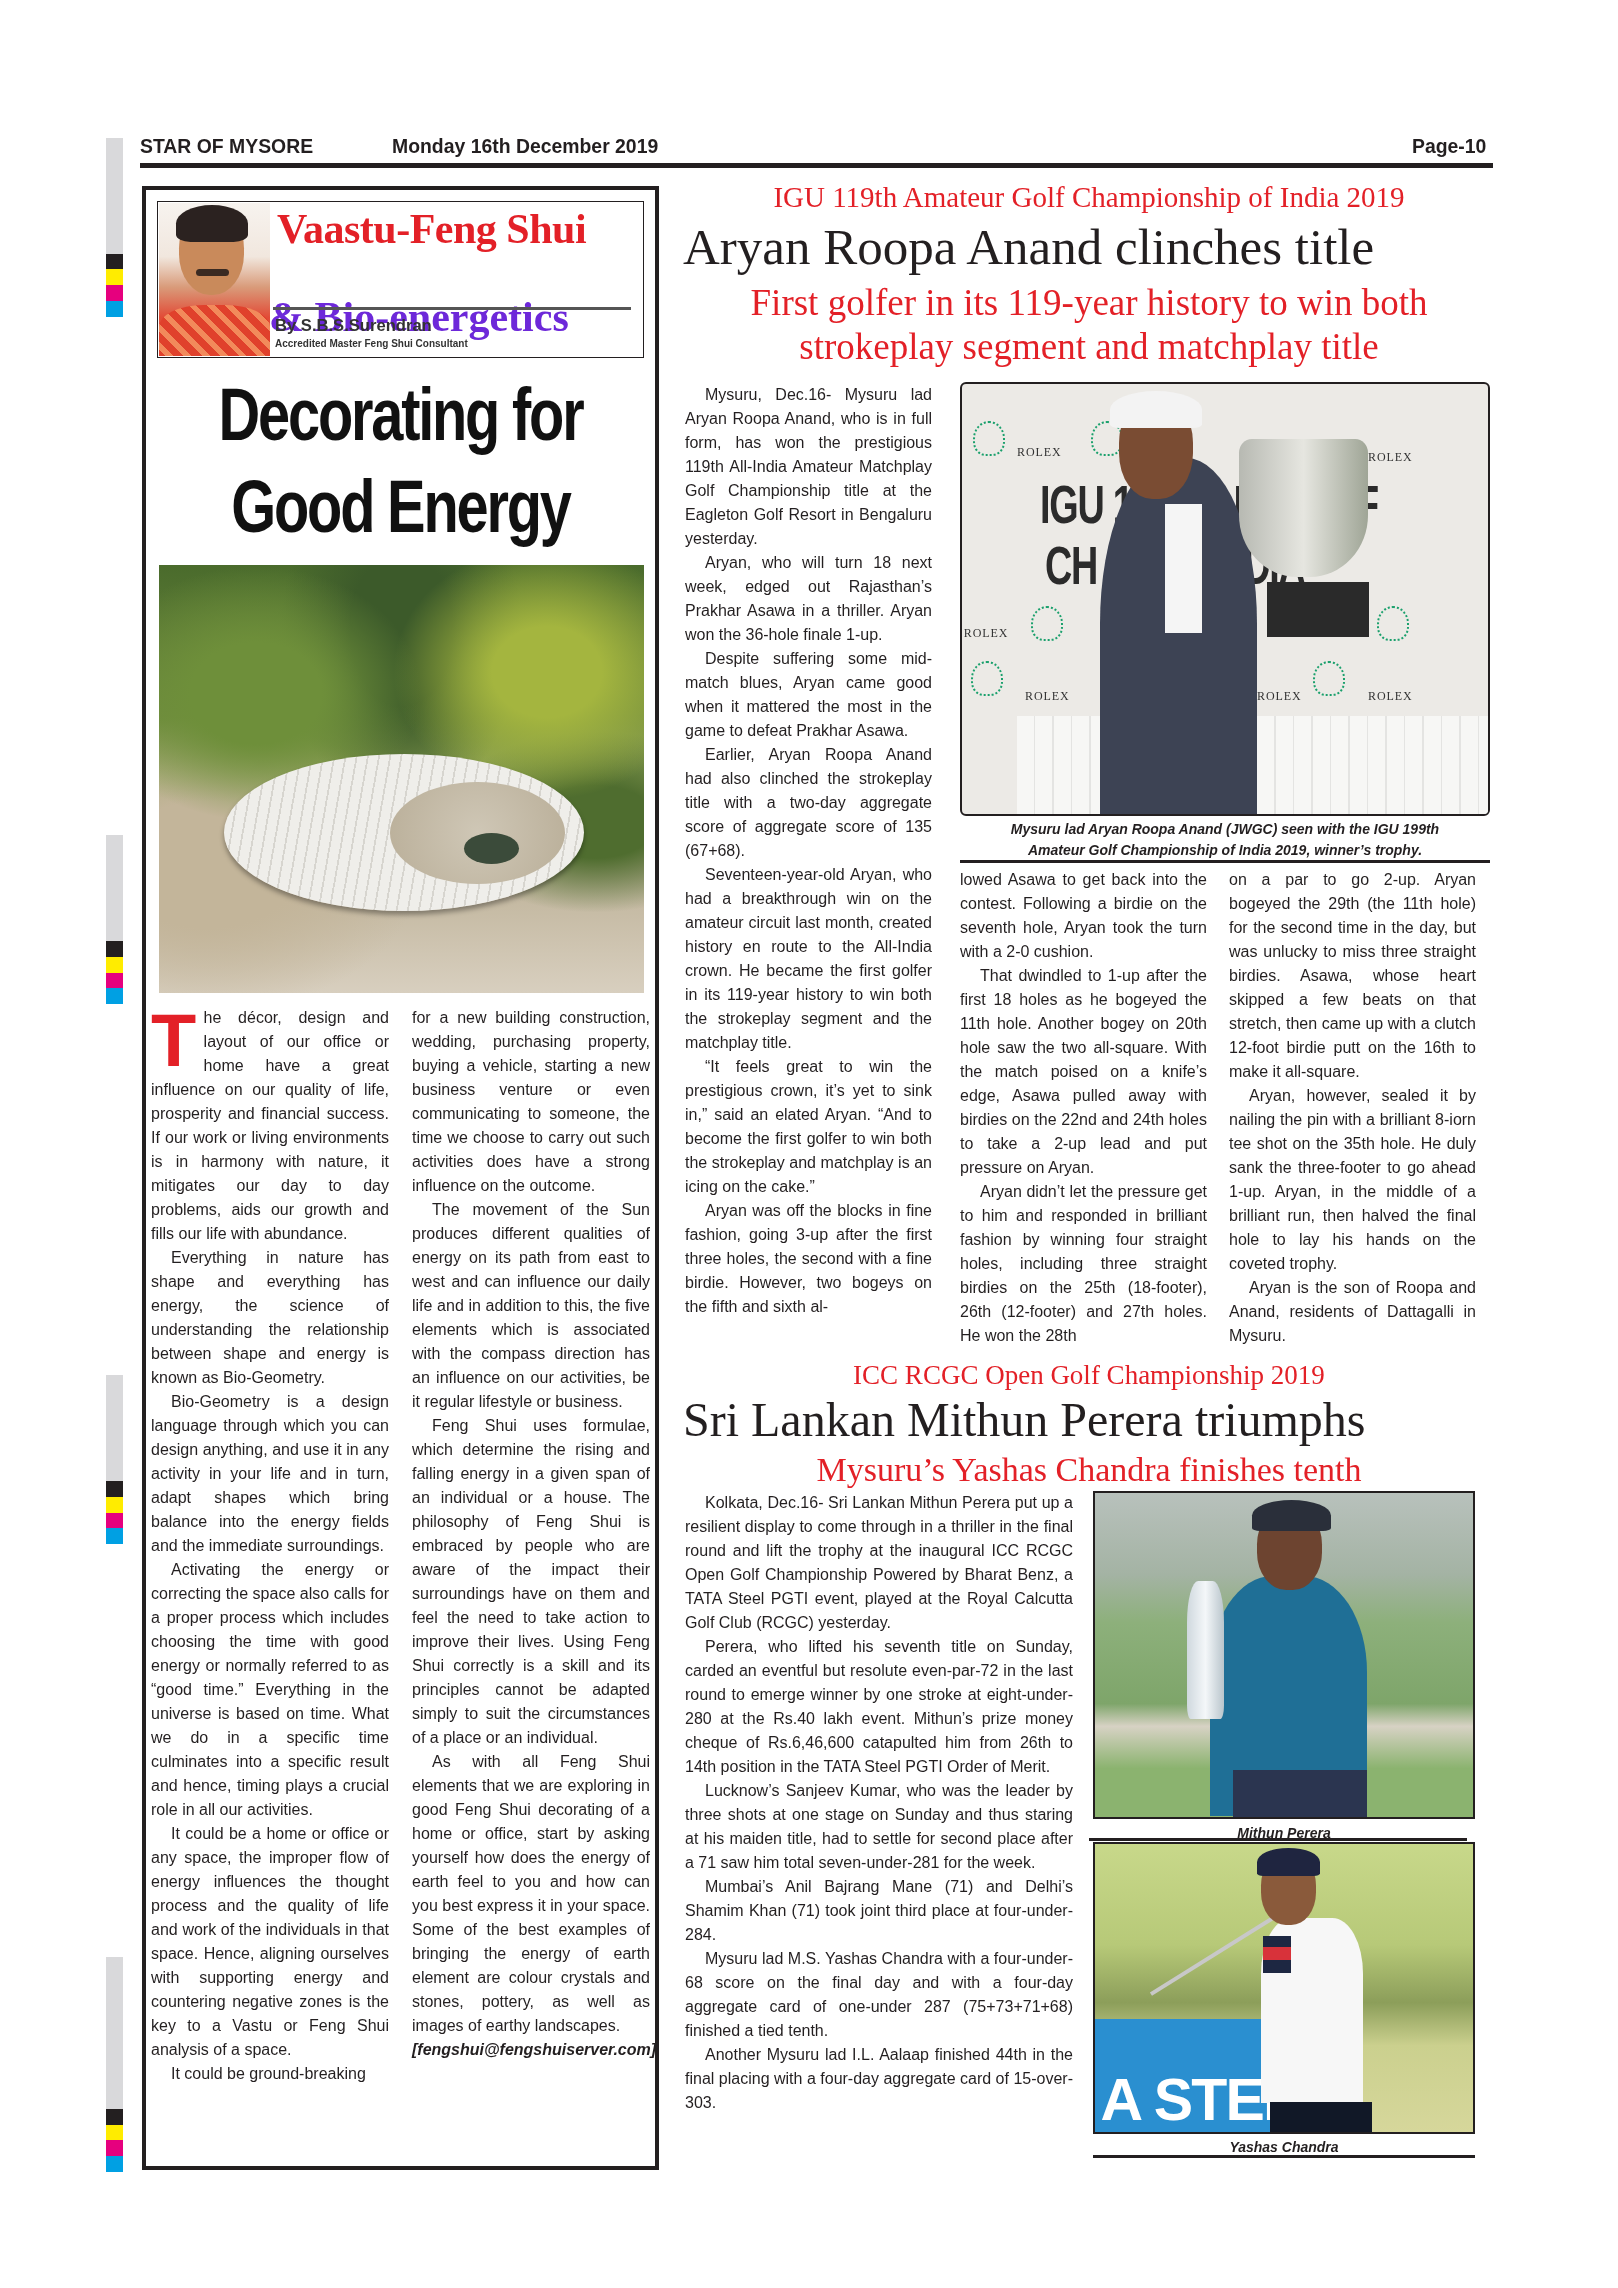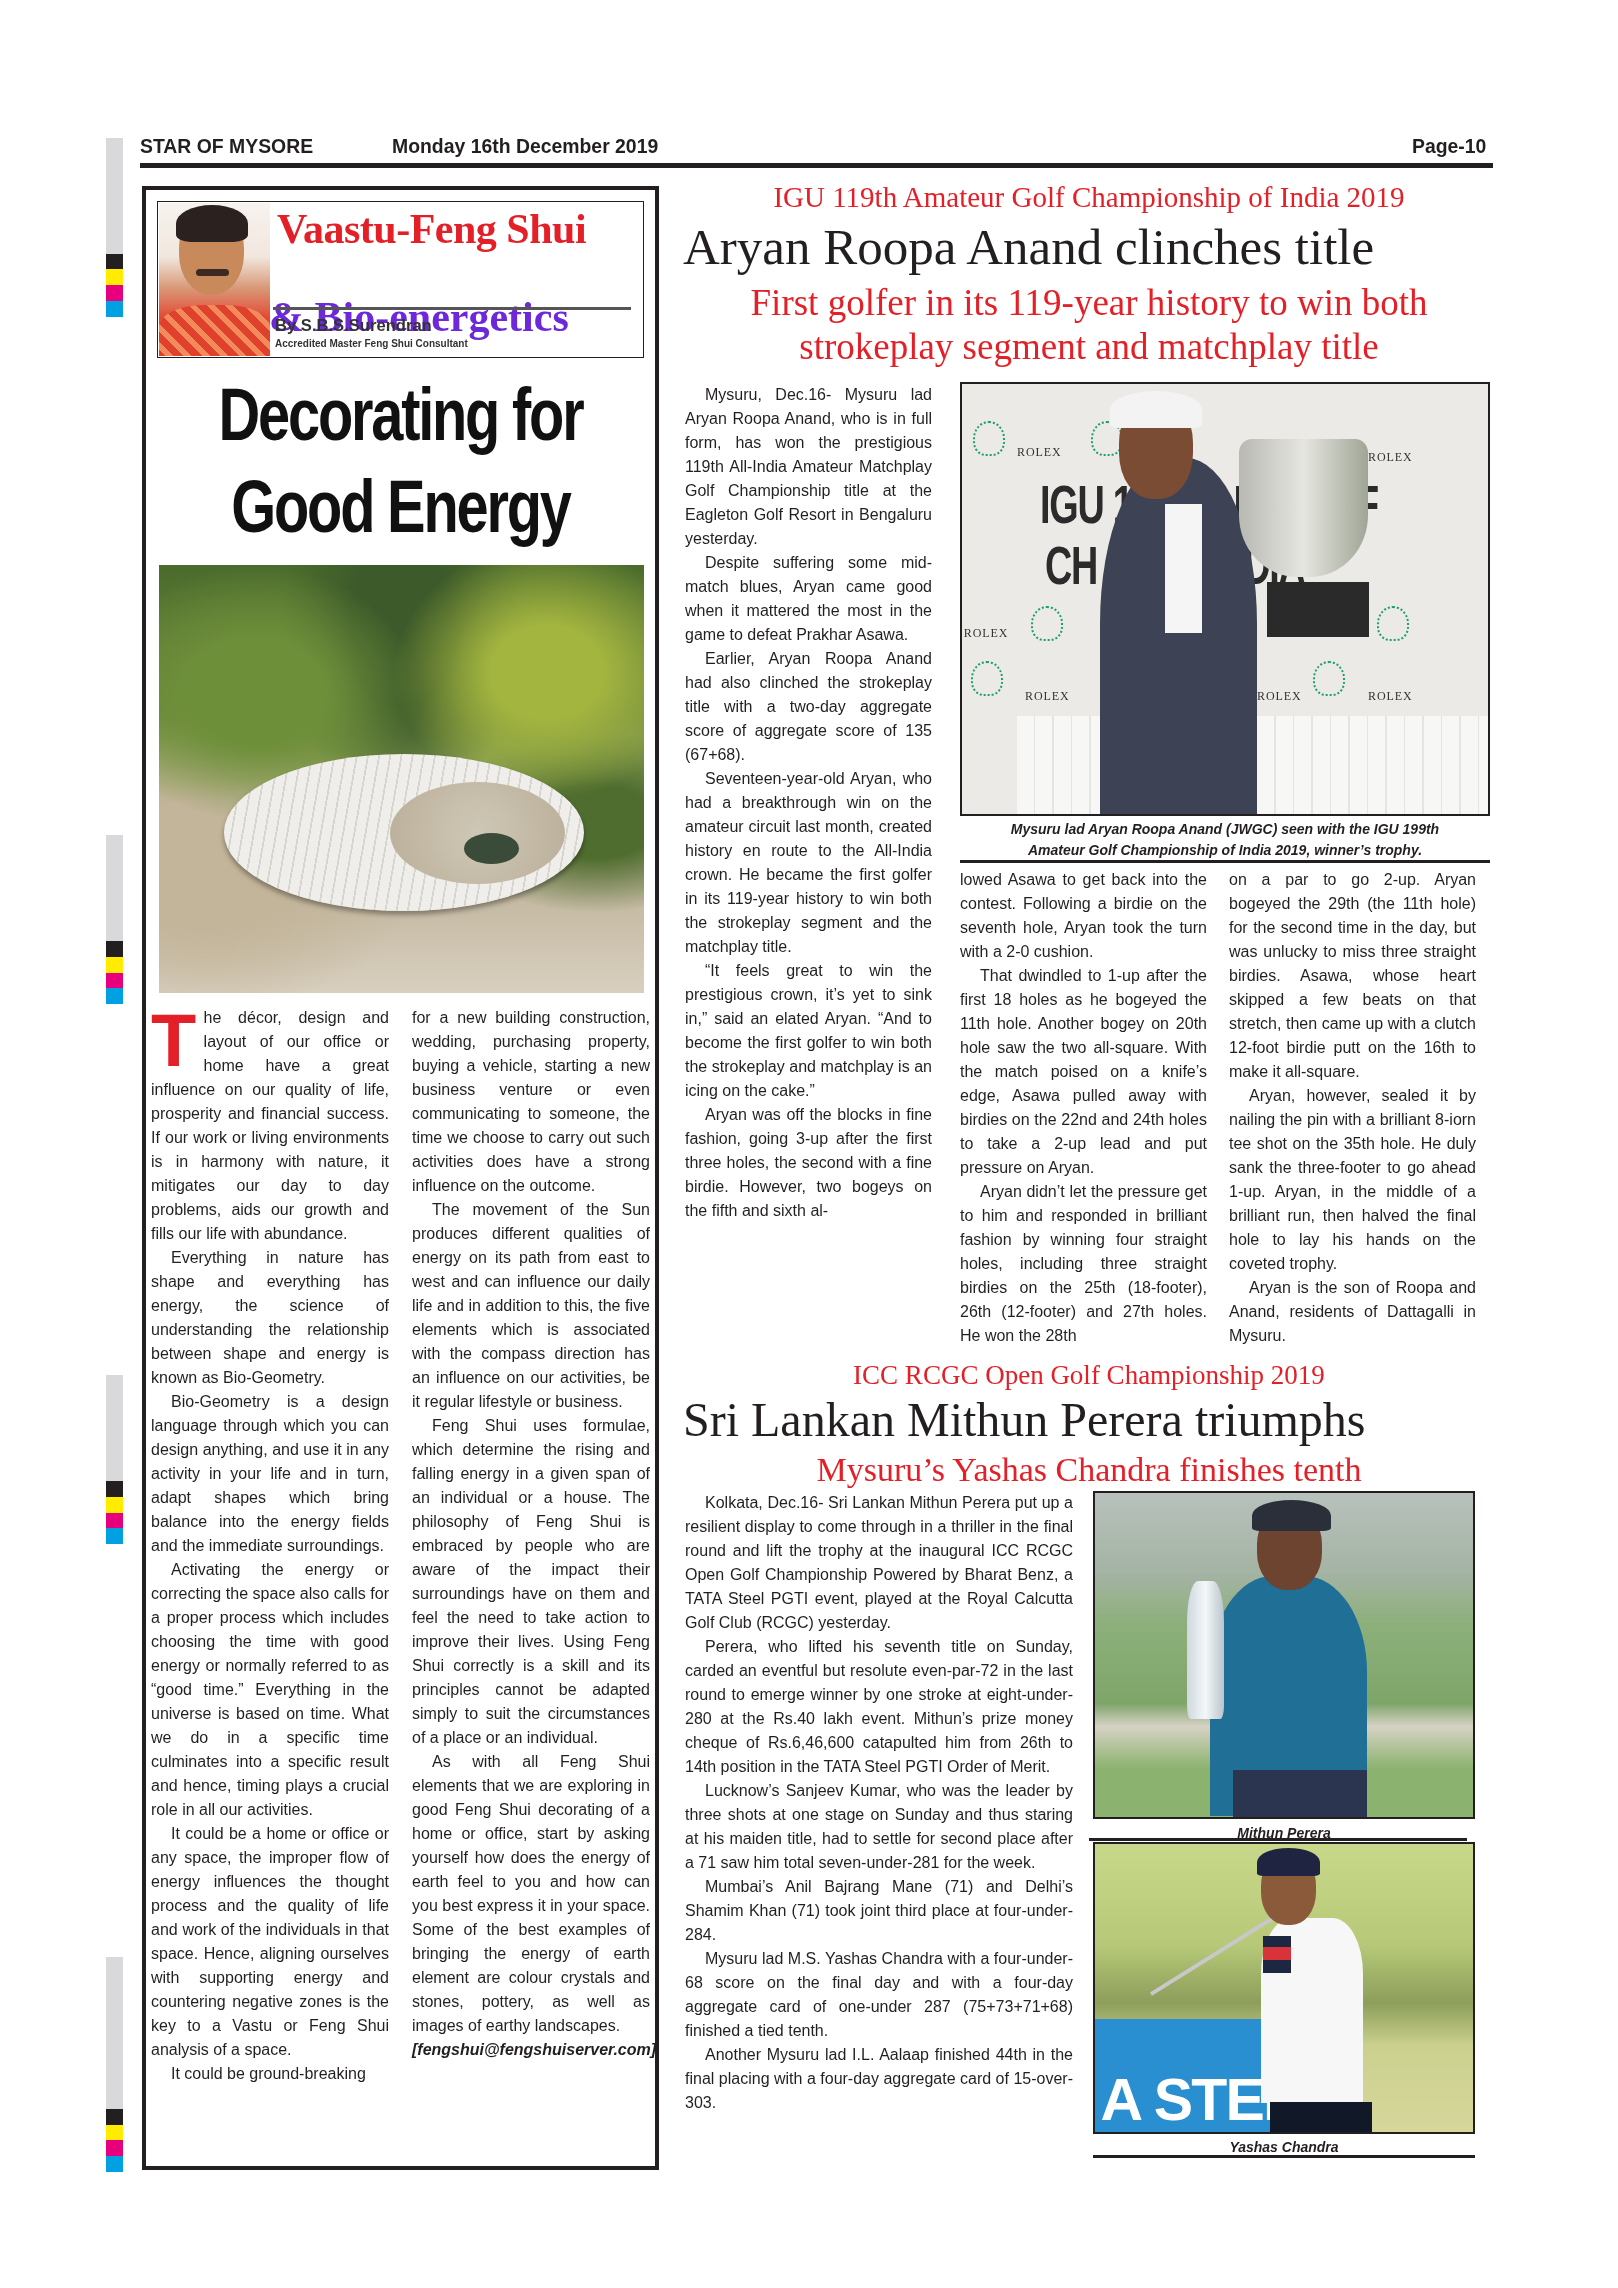--- a/index.html
+++ b/index.html
@@ -156,21 +156,21 @@
   <p>Feng Shui uses formulae, which determine the rising and falling energy in a given span of an individual or a house. The philosophy of Feng Shui is embraced by people who are aware of the impact their surroundings have on them and feel the need to take action to improve their lives. Using Feng Shui correctly is a skill and its principles cannot be adapted simply to suit the circumstances of a place or an individual.</p>
   <p>As with all Feng Shui elements that we are exploring in good Feng Shui decorating of a home or office, start by asking yourself how does the energy of earth feel to you and how can you best express it in your space. Some of the best examples of bringing the energy of earth element are colour crystals and stones, pottery, as well as images of earthy landscapes.</p>
   <p class="email">[fengshui@fengshuiserver.com]</p>
 </div>
 
 <div class="abs kicker" style="top:181px;left:683px;width:812px;font-size:29px;">IGU 119th Amateur Golf Championship of India 2019</div>
 <div class="abs headline" style="top:218px;left:683px;width:812px;font-size:51px;">Aryan Roopa Anand clinches title</div>
 <div class="abs kicker" style="top:281px;left:683px;width:812px;font-size:37px;">First golfer in its 119-year history to win both</div>
 <div class="abs kicker" style="top:325px;left:683px;width:812px;font-size:37px;">strokeplay segment and matchplay title</div>
 
-<div class="photo-frame p1" style="top:382px;left:960px;width:530px;height:434px;">
+<div class="photo-frame p1" style="top:382px;left:960px;width:530px;height:434px;border-radius:6px;">
   <div class="rolex" style="left:55px;top:61px;">ROLEX</div>
   <div class="rolex" style="left:406px;top:66px;">ROLEX</div>
   <div class="rolex" style="left:1.8px;top:242px;">ROLEX</div>
   <div class="rolex" style="left:63px;top:305px;">ROLEX</div>
   <div class="rolex" style="left:295px;top:305px;">ROLEX</div>
   <div class="rolex" style="left:406px;top:305px;">ROLEX</div>
   <div class="peacock" style="left:11px;top:37px;"></div>
   <div class="peacock" style="left:129px;top:37px;"></div>
   <div class="peacock" style="left:69px;top:222px;"></div>
   <div class="peacock" style="left:9.2px;top:277px;"></div>
@@ -187,20 +187,21 @@
   <div class="trophy-base"></div>
 </div>
 <div class="caption" style="top:819px;left:960px;width:530px;">
   <div>Mysuru lad Aryan Roopa Anand (JWGC) seen with the IGU 199th</div>
   <div>Amateur Golf Championship of India 2019, winner’s trophy.</div>
 </div>
 <div class="cap-rule" style="top:860px;left:960px;width:530px;"></div>
 
 <div class="col" style="top:383px;left:685px;width:247px;">
   <p>Mysuru, Dec.16- Mysuru lad Aryan Roopa Anand, who is in full form, has won the prestigious 119th All-India Amateur Matchplay Golf Championship title at the Eagleton Golf Resort in Bengaluru yesterday.</p>
+  <p>Aryan, who will turn 18 next week, edged out Rajasthan’s Prakhar Asawa in a thriller. Aryan won the 36-hole finale 1-up.</p>
   <p>Despite suffering some mid-match blues, Aryan came good when it mattered the most in the game to defeat Prakhar Asawa.</p>
   <p>Earlier, Aryan Roopa Anand had also clinched the strokeplay title with a two-day aggregate score of aggregate score of 135 (67+68).</p>
   <p>Seventeen-year-old Aryan, who had a breakthrough win on the amateur circuit last month, created history en route to the All-India crown. He became the first golfer in its 119-year history to win both the strokeplay segment and the matchplay title.</p>
   <p>“It feels great to win the prestigious crown, it’s yet to sink in,” said an elated Aryan. “And to become the first golfer to win both the strokeplay and matchplay is an icing on the cake.”</p>
   <p>Aryan was off the blocks in fine fashion, going 3-up after the first three holes, the second with a fine birdie. However, two bogeys on the fifth and sixth al-</p>
 </div>
 <div class="col" style="top:868px;left:960px;width:247px;">
   <p class="noindent">lowed Asawa to get back into the contest. Following a birdie on the seventh hole, Aryan took the turn with a 2-0 cushion.</p>
   <p>That dwindled to 1-up after the first 18 holes as he bogeyed the 11th hole. Another bogey on 20th hole saw the two all-square. With the match poised on a knife’s edge, Asawa pulled away with birdies on the 22nd and 24th holes to take a 2-up lead and put pressure on Aryan.</p>
   <p>Aryan didn’t let the pressure get to him and responded in brilliant fashion by winning four straight holes, including three straight birdies on the 25th (18-footer), 26th (12-footer) and 27th holes. He won the 28th</p>

